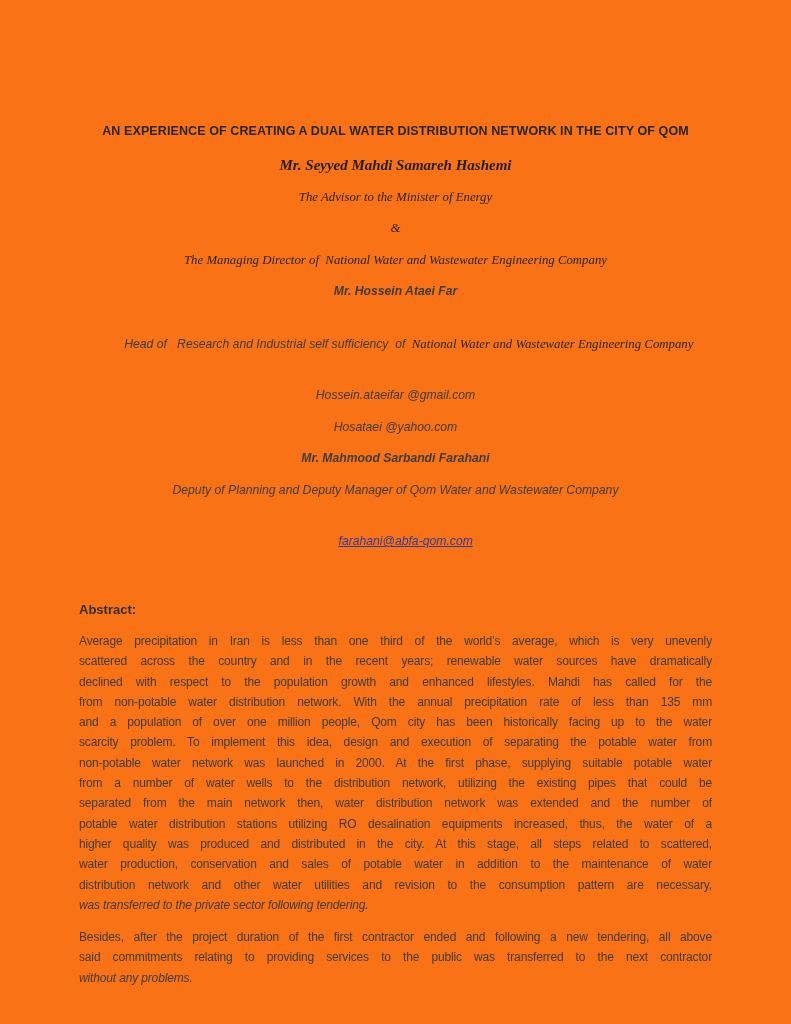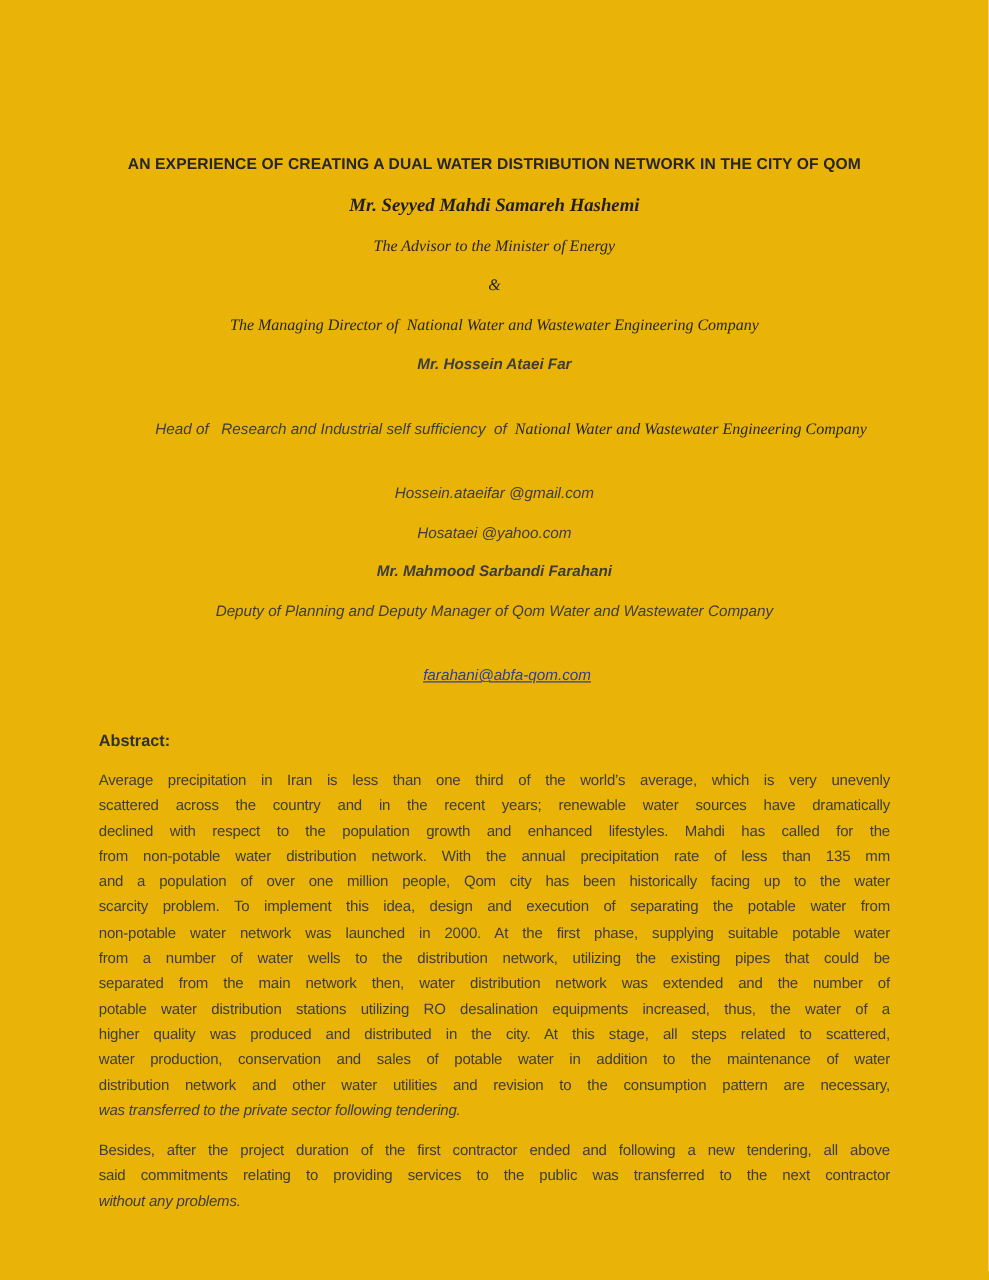--- a/index.html
+++ b/index.html
@@ -4,21 +4,21 @@
 <style>
   html, body {
     margin: 0;
     padding: 0;
     background: #ffffff;
   }
   .page {
     position: relative;
     width: 791px;
     height: 1024px;
-    background: #eab308;
+    background: #f97316;
     overflow: hidden;
     font-family: "Liberation Sans", sans-serif;
   }
   .content {
     position: absolute;
     left: 79px;
     top: 0;
     width: 633px;
     padding-top: 123px;
     box-sizing: content-box;
@@ -51,21 +51,21 @@
     font-size: 15px;
     font-weight: 700;
     color: #1f1f1f;
   }
   .email-link {
     color: #2f3c9b;
     text-decoration: underline;
     cursor: pointer;
   }
   .abstract-heading {
-    margin-top: 13px;
+    margin-top: 29px;
     line-height: 20px;
     font-family: "Liberation Sans", sans-serif;
     font-size: 13px;
     font-weight: 700;
     color: #303030;
     text-align: left;
   }
   .para { margin-top: 11px; }
   .para.second { margin-top: 12px; }
   .jline {

